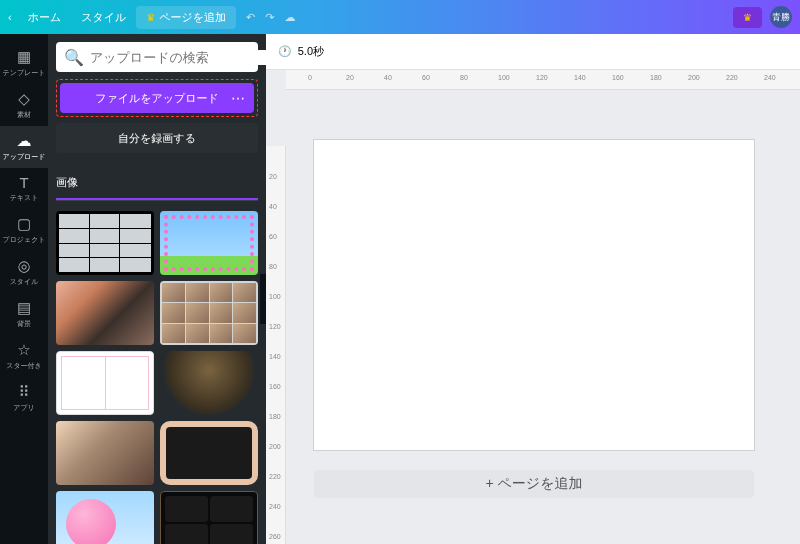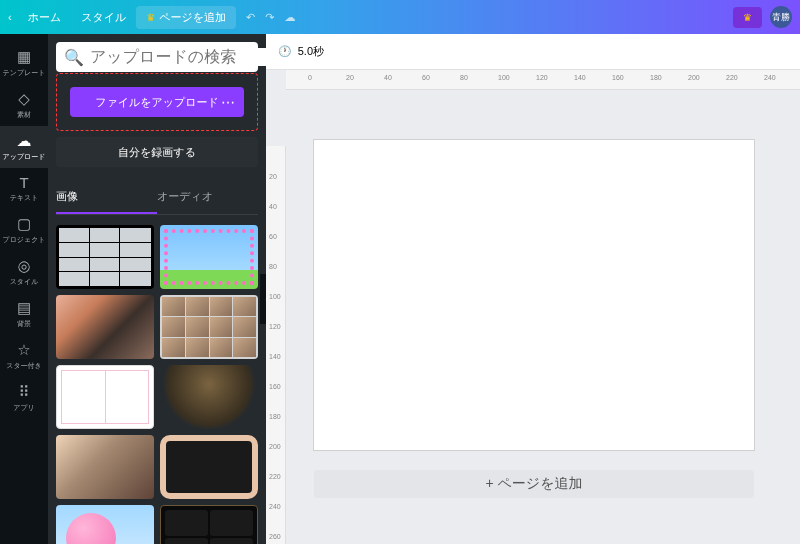--- a/index.html
+++ b/index.html
@@ -13,22 +13,22 @@
 .topbar .spacer{flex:1}
 .topbar .title{opacity:0.85;margin-right:12px}
 .topbar .cta{background:#7731d8;padding:5px 10px;border-radius:4px;display:flex;align-items:center;gap:4px;font-size:10px}
 .avatar{width:22px;height:22px;border-radius:50%;background:#3b5998;display:flex;align-items:center;justify-content:center;font-size:9px;margin-left:8px}
 .sidebar{position:absolute;left:0;top:34px;bottom:0;width:48px;background:#0d1216;display:flex;flex-direction:column;align-items:center;padding-top:8px;color:#a4a9ad}
 .sidebar .item{display:flex;flex-direction:column;align-items:center;padding:6px 0;font-size:7px;cursor:pointer;width:100%}
 .sidebar .item.active{color:#fff;background:#252a2e}
 .sidebar .icon{font-size:15px;margin-bottom:2px}
 .panel{position:absolute;left:48px;top:34px;bottom:0;width:218px;background:#252a2e;padding:8px;overflow-y:auto}
 .search{background:#fff;border-radius:4px;height:30px;display:flex;align-items:center;padding:0 8px;gap:6px}
-.search input{border:none;outline:none;flex:1;font-size:16px;color:#333}
-.highlight-box{border:1.5px dashed #ff3838;border-radius:4px;padding:13px;margin-top:1px}
+.search input{border:none;outline:none;flex:1;font-size:13px;color:#333}
+.highlight-box{border:1.5px dashed #ff3838;border-radius:4px;padding:3px;margin-top:7px}
 .upload-btn{background:#8b3dff;color:#fff;height:30px;border-radius:4px;display:flex;align-items:center;justify-content:center;font-size:11px;cursor:pointer;position:relative;font-weight:500}
 .upload-btn .dots{position:absolute;right:8px;font-size:14px;letter-spacing:1px}
 .record-btn{background:#2a2f33;color:#fff;height:30px;border-radius:4px;display:flex;align-items:center;justify-content:center;font-size:11px;margin-top:6px;cursor:pointer;font-weight:500}
 .tabs{display:flex;margin-top:14px;border-bottom:1px solid #3a3f43}
 .tabs .tab{flex:1;text-align:left;padding:8px 0;font-size:11px;color:#a4a9ad;cursor:pointer}
 .tabs .tab.active{color:#fff;border-bottom:2px solid #8b3dff}
 .grid{display:grid;grid-template-columns:1fr 1fr;gap:6px;margin-top:10px}
 .thumb{border-radius:4px;height:64px;background:#444;cursor:pointer;overflow:hidden;position:relative}
 .thumb.collage1{background:#000}
 .thumb.collage1::before{content:"";position:absolute;inset:3px;background:
@@ -133,21 +133,20 @@
   </div>
   <div class="highlight-box">
     <div class="upload-btn">
         <span>ファイルをアップロード</span>
         <span class="dots">⋯</span>
       </div>
   </div>
   <div class="record-btn">自分を録画する</div>
   <div class="tabs">
     <div class="tab active">画像</div>
-    <div class="tab">オーディオ</div>
   </div>
   <div class="grid">
     <div class="thumb collage1"></div>
     <div class="thumb sky"></div>
     <div class="thumb kids"></div>
     <div class="thumb collage2">
         <span></span>
         <span></span>
         <span></span>
         <span></span>

